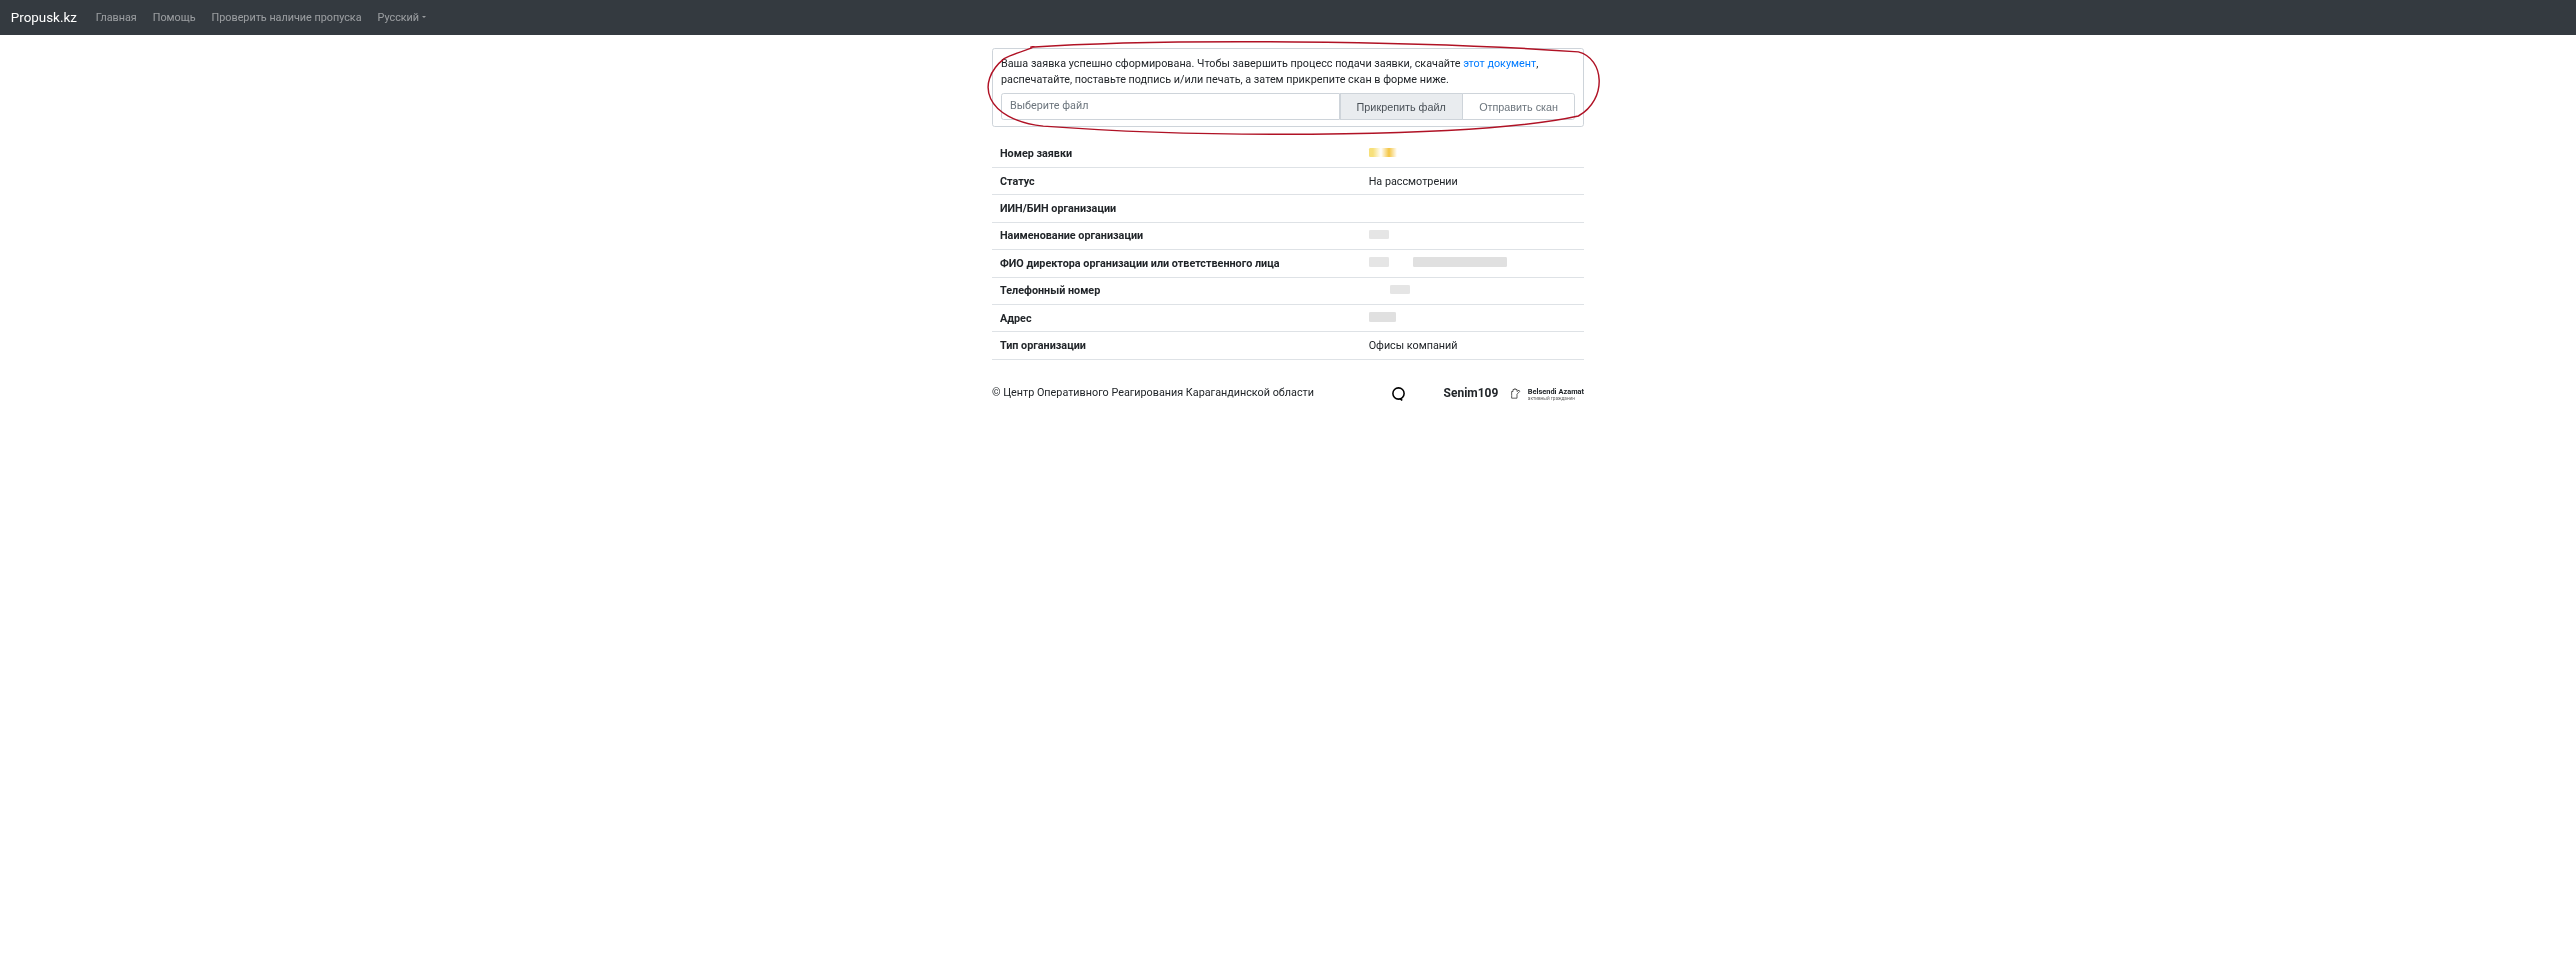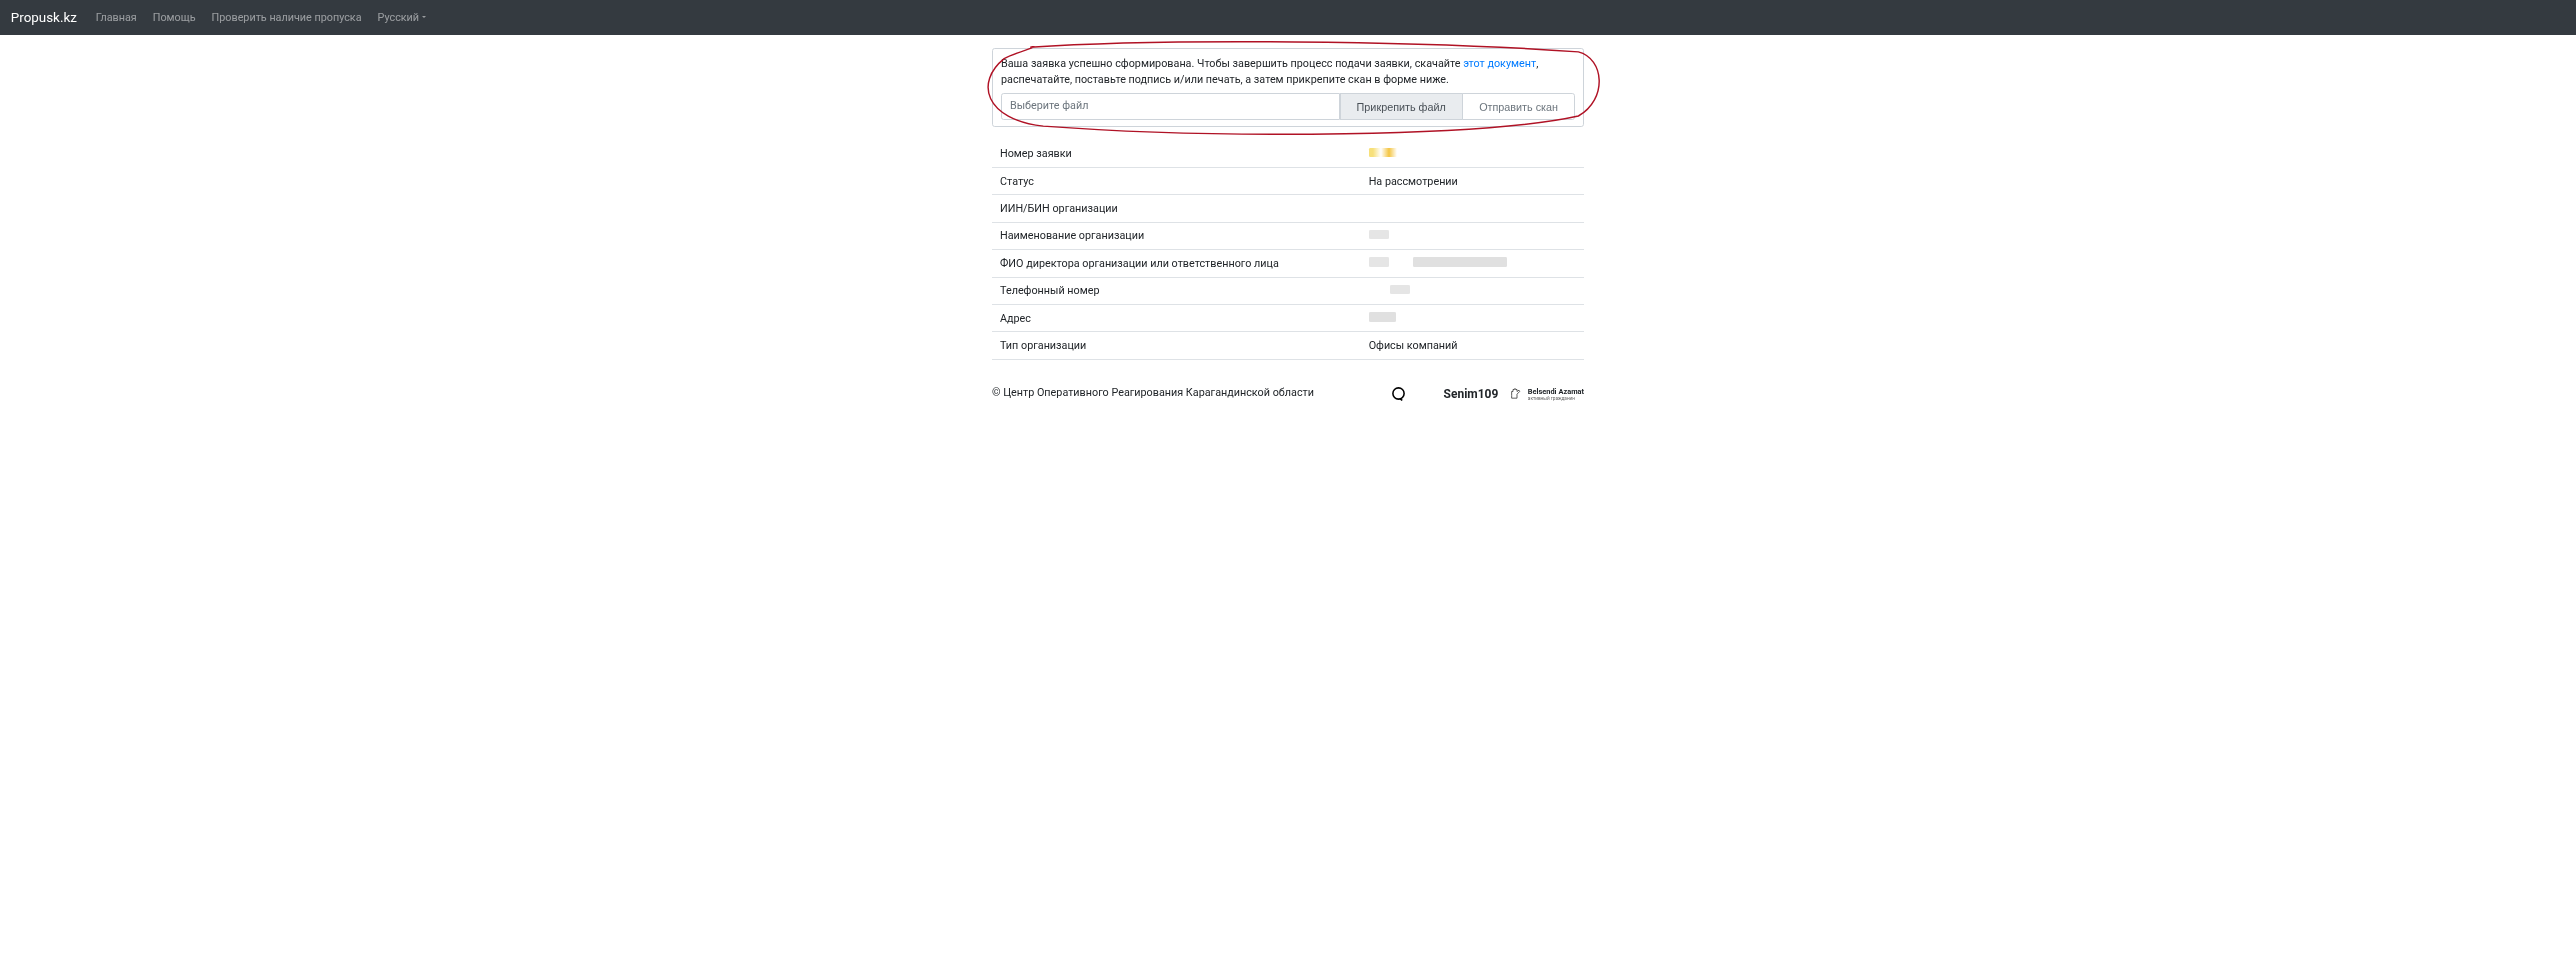--- a/index.html
+++ b/index.html
@@ -107,21 +107,21 @@
       margin-top: 13.4px;
       border-collapse: collapse;
     }
     .details-row {
       display: flex;
       border-bottom: 0.7px solid #dee2e6;
       padding: 6.7px 8px;
     }
     .details-label {
       width: 64%;
-      font-weight: 400;
+      font-weight: 700;
     }
     .details-value {
       width: 36%;
     }
     .smudge {
       display: inline-block;
       height: 9.4px;
       border-radius: 1.3px;
       filter: blur(0.7px);
     }
@@ -138,21 +138,20 @@
       align-items: flex-start;
       font-size: 10.8px;
     }
     .footer-logos {
       display: flex;
       align-items: center;
       gap: 10.8px;
     }
     .logo-senim {
       display: flex;
-      align-items: center;
       font-weight: 700;
       font-size: 12px;
       gap: 35px;
     }
     .logo-senim svg { margin-right: 2.7px; }
     .logo-belsendi {
       display: flex;
       align-items: center;
       font-size: 7.4px;
       font-weight: 700;

